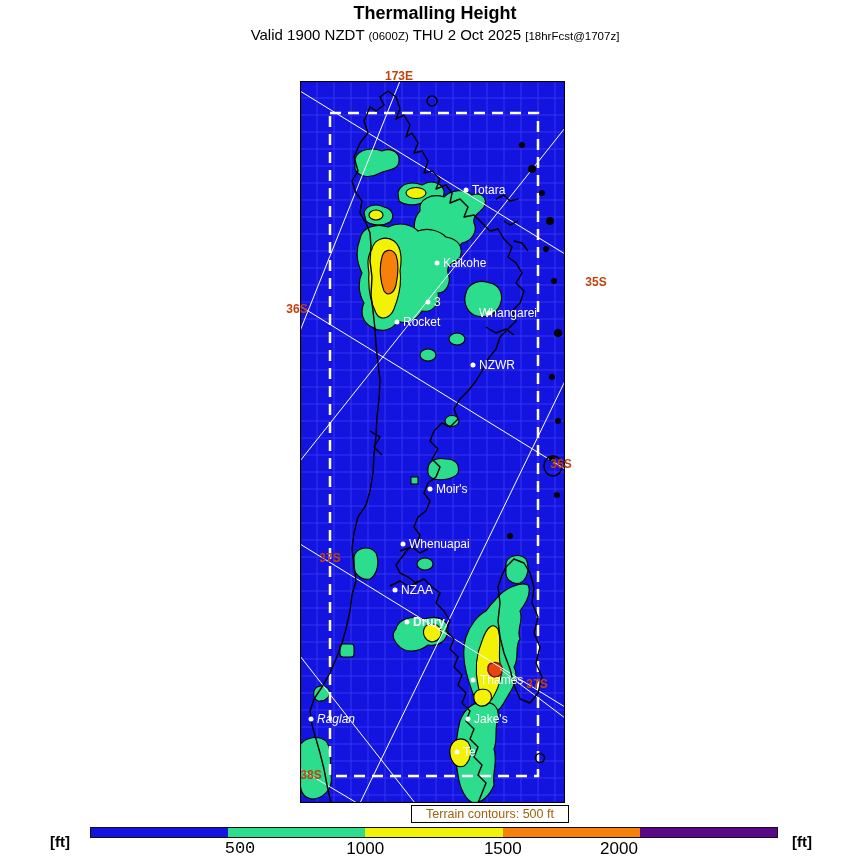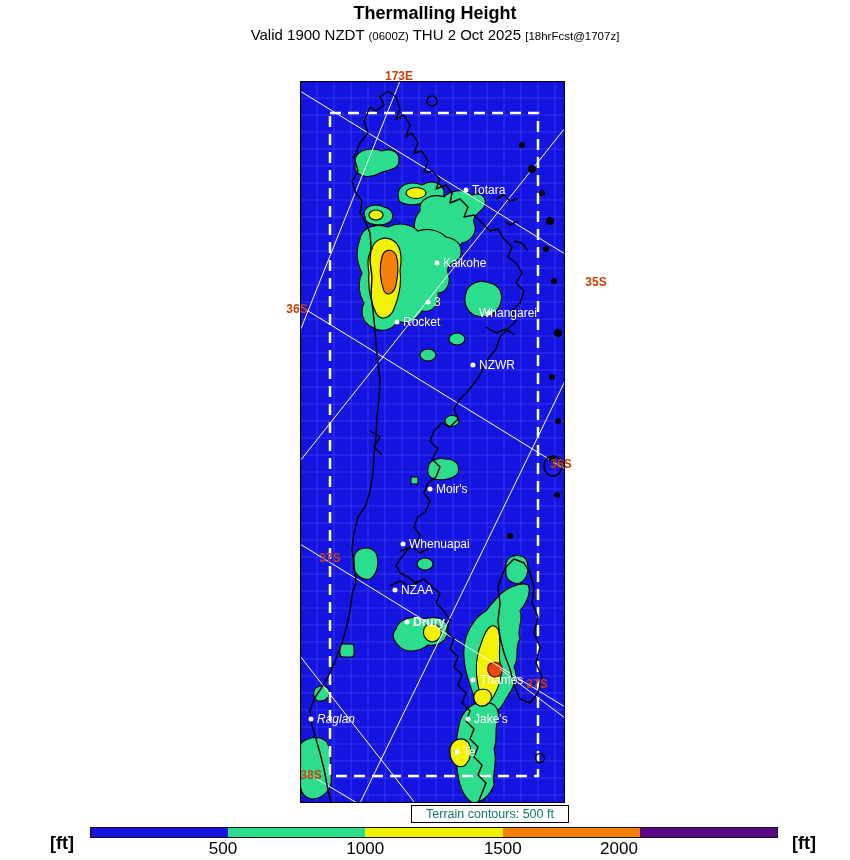--- a/index.html
+++ b/index.html
@@ -12,26 +12,26 @@
   .sub .sm{font-size:11.5px;}
   #map{position:absolute;left:300px;top:81px;width:265px;height:722px;}
   .glabel{position:absolute;transform:translate(-50%,-50%);font-size:12px;font-weight:bold;
           color:#c2410c;white-space:nowrap;z-index:30;}
   .place-dot{position:absolute;width:5px;height:5px;border-radius:50%;background:#fff;
              transform:translate(-50%,-50%);z-index:31;}
   .place-lbl{position:absolute;transform:translate(0,-50%);font-size:12px;color:#fff;
              white-space:nowrap;z-index:31;}
   #terrainbox{position:absolute;left:411px;top:805px;width:156px;height:16px;background:#fff;
               border:1.5px solid #000;font-size:12.5px;line-height:16px;text-align:center;
-              color:#0f766e;z-index:40;}
+              color:#a16207;z-index:40;}
   #cbar{position:absolute;left:90px;top:827px;width:688px;height:11px;display:flex;
         border:1px solid #111;box-sizing:border-box;}
   .cseg{flex:1 1 0;height:100%;}
   .ctick{position:absolute;top:839px;transform:translateX(-50%);font-size:17px;color:#000;}
-  .ftlab{position:absolute;top:833px;font-size:18px;font-weight:bold;color:#000;}
+  .ftlab{position:absolute;top:833px;font-size:15px;font-weight:bold;color:#000;}
 </style>
 </head>
 <body>
 
 <div id="stage">
 
   <div class="ttl">Thermalling Height</div>
   <div class="sub"><span>Valid 1900 NZDT </span><span class="sm">(0600Z)</span><span> THU 2 Oct 2025 </span><span class="sm">[18hrFcst@1707z]</span></div>
 
   <div id="map">
@@ -160,17 +160,17 @@
     <span class="place-dot" style="left: 407px; top: 622px;"></span>
     <span class="place-lbl" style="left: 413px; top: 622px; font-weight: bold;">Drury</span>
     <span class="place-dot" style="left: 473px; top: 680px;"></span>
     <span class="place-lbl" style="left: 451px; top: 680px; padding-left: 29px;">Thames</span>
     <span class="place-dot" style="left: 468px; top: 719px;"></span>
     <span class="place-lbl" style="left: 474px; top: 719px; text-align: right;">Jake's</span>
     <span class="place-dot" style="left: 457px; top: 752px;"></span>
     <span class="place-lbl" style="left: 463px; top: 752px;">Te</span>
     <span class="place-dot" style="left: 311px; top: 719px;"></span>
     <span class="place-lbl" style="left: 317px; top: 719px; font-style: italic;">Raglan</span>
-    <span class="ctick" style="left: 223px;">500</span>
+    <span class="ctick" style="left: 240px; font-family: Liberation Mono, monospace;">500</span>
     <span class="ctick" style="left: 365.2px;">1000</span>
     <span class="ctick" style="left: 502.8px;">1500</span>
     <span class="ctick" style="left: 619px;">2000</span>
   </div>
 
 </body></html>

